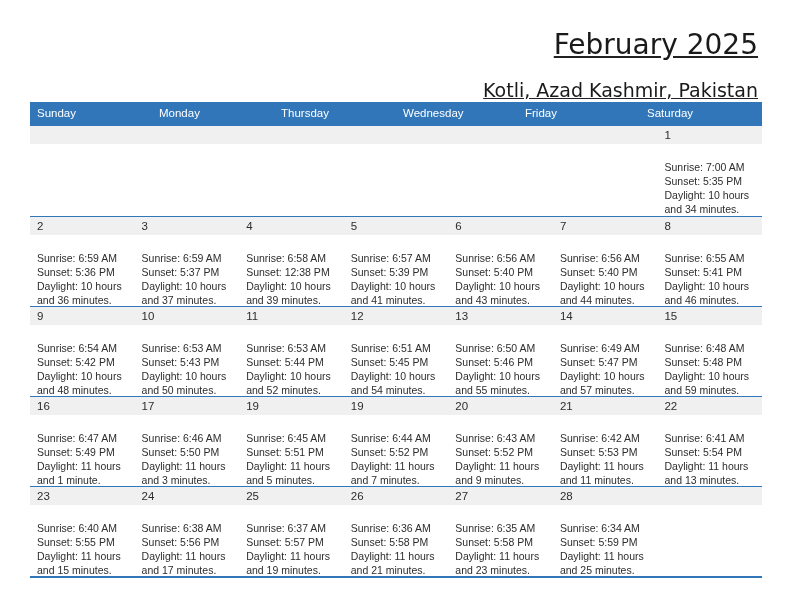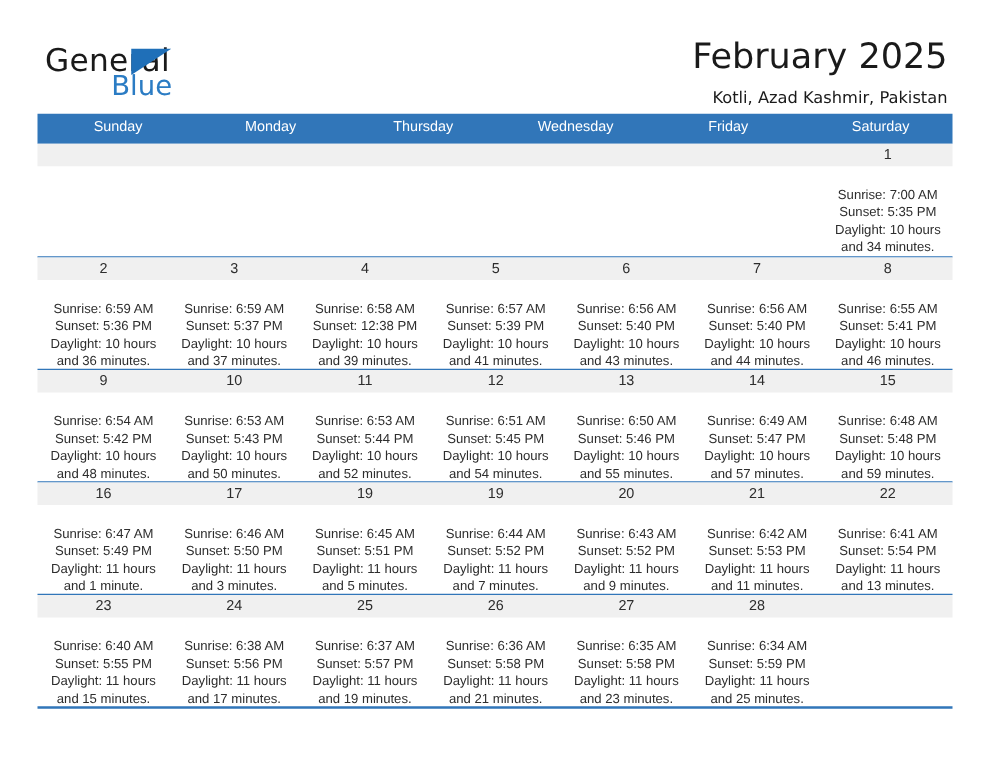--- a/index.html
+++ b/index.html
@@ -63,46 +63,46 @@
     height: 0;
     border-left: 32px solid #1f6fb8;
     border-bottom: 21px solid transparent;
   }
 
   .title-block {
     position: absolute;
     right: 0;
     top: 0;
     text-align: right;
+    text-decoration: underline;
   }
   .cal-title {
     font-size: 28px;
     font-weight: 400;
     color: #1a1a1a;
     font-family: "DejaVu Sans", sans-serif;
     line-height: 34px;
     white-space: nowrap;
   }
   .cal-sub {
-    font-size: 13px;
+    font-size: 19px;
     font-weight: 400;
     color: #1a1a1a;
     font-family: "DejaVu Sans", sans-serif;
     line-height: 22px;
-    margin-top: 6px;
+    margin-top: 17px;
     white-space: nowrap;
   }
 
   
   .cal {
     position: absolute;
     left: 30px;
-    top: 91px;
+    top: 102px;
     width: 732px;
-    text-align: center;
   }
   .dow-row {
     display: flex;
     background: #3176b9;
   }
   .dow {
     flex: 1 1 0;
     box-sizing: border-box;
     padding: 4px 0 5px 7px;
     font-size: 11.5px;
@@ -158,25 +158,20 @@
     background: #3176b9;
   }
 </style>
 </head>
 <body>
 
 <div class="page">
 
   <div class="top">
 
-    <div class="brand">
-      <span class="brand-general">General</span>
-      <span class="brand-tri"></span>
-      <span class="brand-blue">Blue</span>
-    </div>
 
     <div class="title-block">
       <div class="cal-title">February 2025</div>
       <div class="cal-sub">Kotli, Azad Kashmir, Pakistan</div>
     </div>
 
   </div>
 
   <div class="cal">
     <div class="dow-row" id="dow-row">

